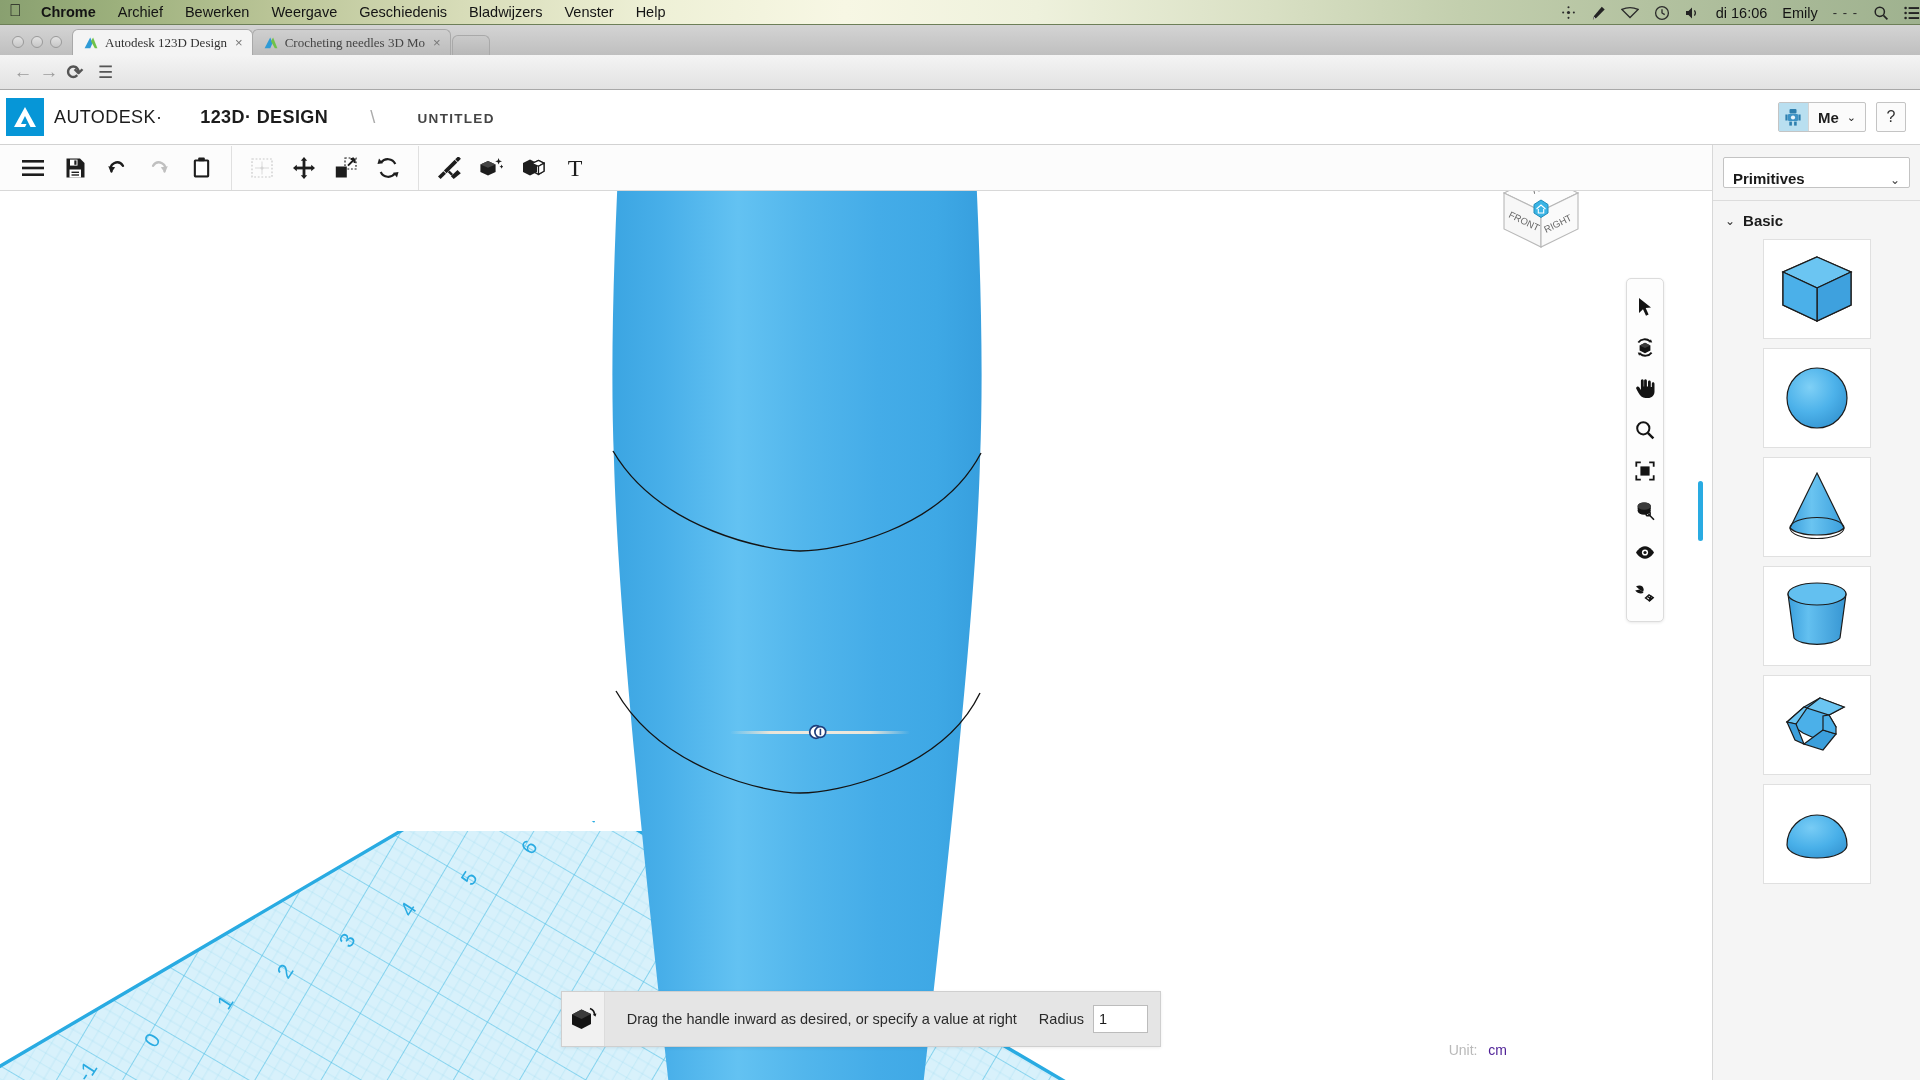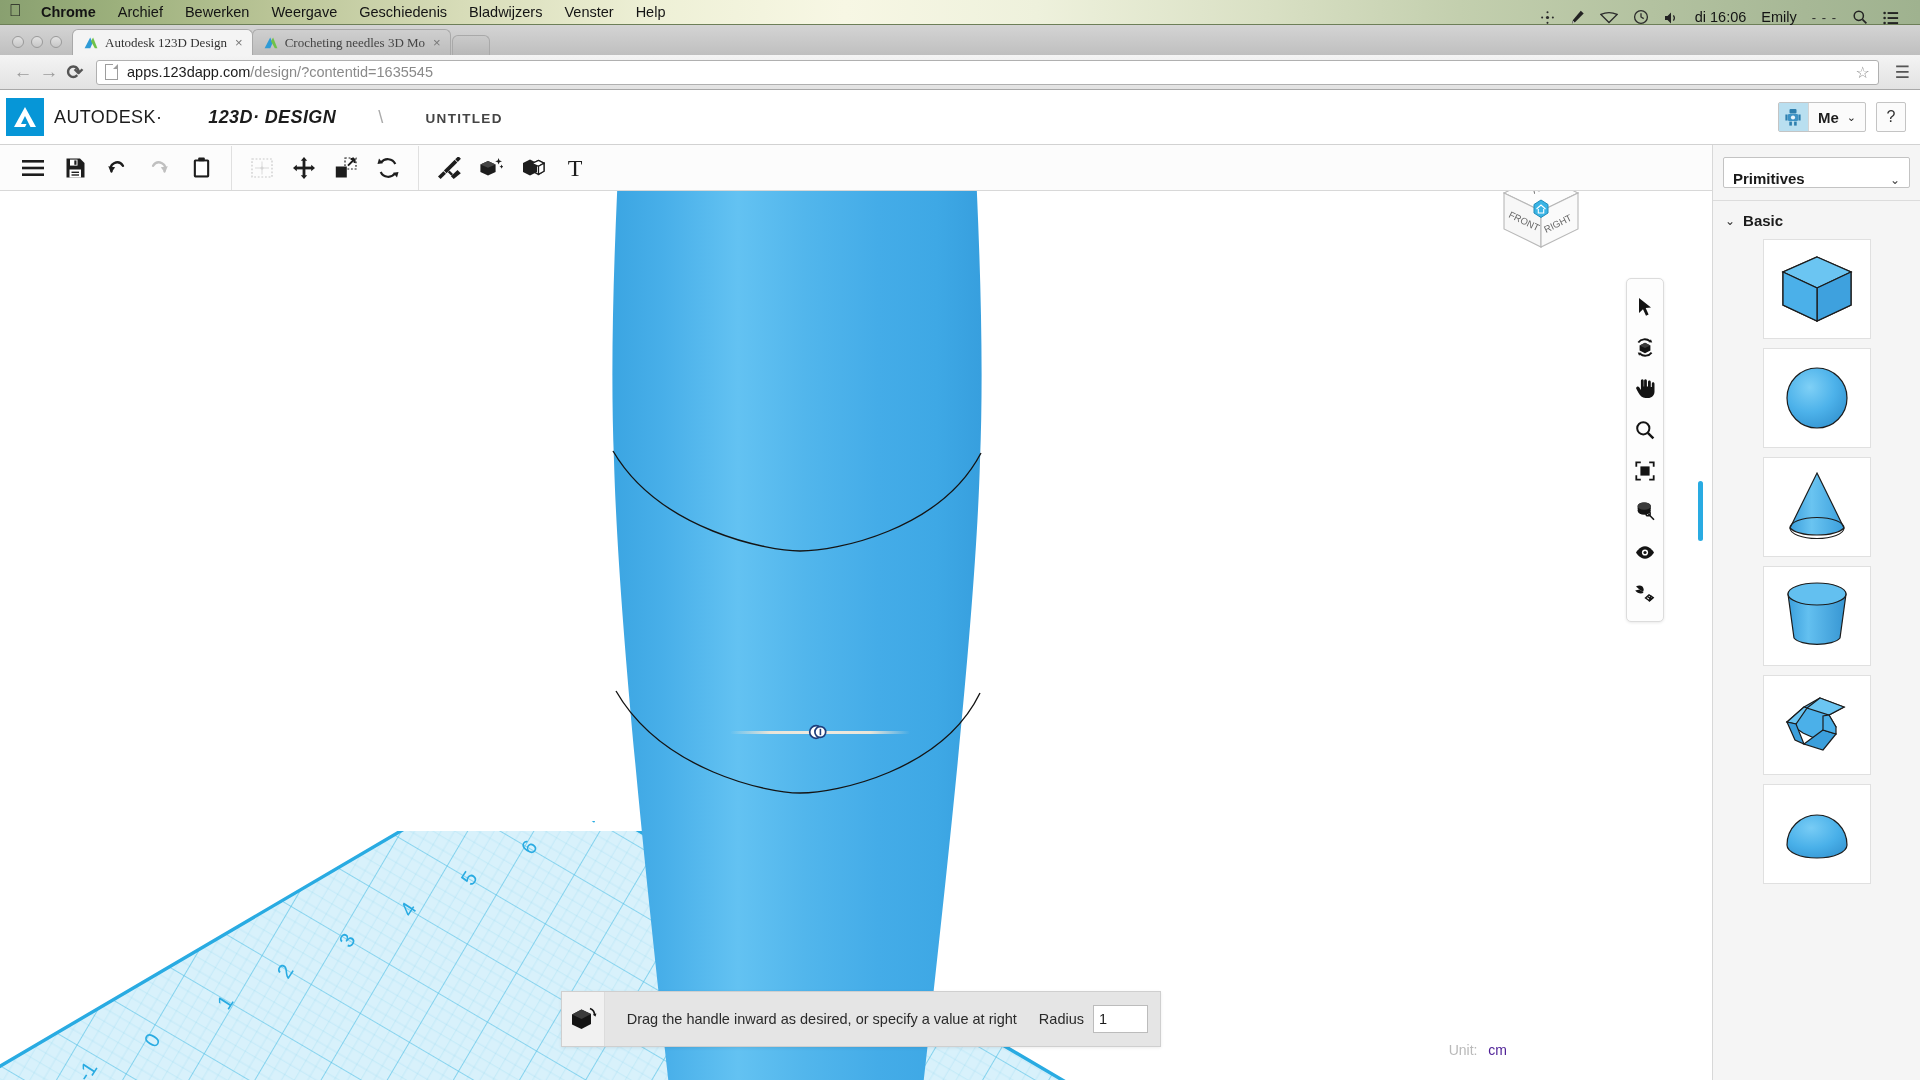--- a/index.html
+++ b/index.html
@@ -23,22 +23,22 @@
     font-size: 14.5px; color: #141414;
   }
   .macbar-left { display: flex; align-items: center; height: 25px; }
   .apple-logo {
     width: 30px; display: flex; align-items: center; justify-content: center;
     font-size: 17px; color: #1b1b1b; padding-bottom: 2px;
   }
   .macbar-item { padding: 0 11px; white-space: nowrap; line-height: 25px; }
   .macbar-item.bold { font-weight: bold; }
   .macbar-right {
-    position: absolute; right: 13px; top: 0; height: 25px;
-    display: flex; align-items: flex-end; padding-right: 8px;
+    position: absolute; right: 0; top: 0; height: 25px;
+    display: flex; align-items: center; 
   }
   .macbar-right > * { margin-left: 15px; display: flex; align-items: center; }
   .mb-time { font-size: 14.5px; }
   .mb-user { font-size: 14.5px; }
   .mb-dots { letter-spacing: 1px; font-size: 13px; color: #2b2b2b; }
 
   
   .chrome-tabstrip {
     position: absolute; left: 0; top: 25px; width: 1920px; height: 30px;
     background: linear-gradient(to bottom, #d4d4d4, #bfbfbf);
@@ -110,21 +110,21 @@
     background: #fff; border-bottom: 1px solid #d2d2d2;
     display: flex; align-items: center;
   }
   .adsk-logo {
     width: 38px; height: 38px; margin: 0 10px 0 6px;
     background: #0696d7; position: relative; flex: 0 0 38px;
   }
   .adsk-logo svg { position: absolute; left: 6px; top: 6px; }
   .brand { font-size: 18px; letter-spacing: .4px; color: #1c1c1c; display: flex; align-items: baseline; gap: 33px; }
   .brand .light { font-weight: normal; }
-  .brand .heavy { font-weight: bold; margin-left: 13px; font-style: italic; }
+  .brand .heavy { font-weight: bold; margin-left: 5px; }
   .brand .sep { color: #aaa; margin: 0 9px; font-weight: normal; }
   .brand .doc { font-size: 13.5px; font-weight: bold; letter-spacing: 1.3px; color: #444; }
   .hdr-right { margin-left: auto; display: flex; align-items: center; padding-right: 14px; gap: 10px; }
   .me-btn {
     height: 30px; display: flex; align-items: center;
     border: 1px solid #c4c4c4; border-radius: 2px; background: #fbfbfb;
     font-size: 15px; font-weight: bold; color: #1e1e1e;
   }
   .me-avatar {
     width: 30px; height: 28px; background: #b9dff0;
@@ -349,26 +349,20 @@
       <span class="tab-title">Crocheting needles 3D Mo</span>
       <span class="tab-close">×</span>
     </div>
     <div class="tab-new"></div>
   </div>
 
   <div class="chrome-toolbar">
     <div class="nav-btn">←</div>
     <div class="nav-btn">→</div>
     <div class="nav-btn reload">⟳</div>
-    <div class="omnibox">
-      <span class="omni-page-icon"></span>
-      <span class="url-host">apps.123dapp.com</span>
-      <span class="url-path">/design/?contentid=1635545</span>
-      <span class="omni-star">☆</span>
-    </div>
     <div class="chrome-menu">☰</div>
   </div>
 
   <div class="app-header">
     <div class="adsk-logo">
       <svg width="26" height="26" viewBox="0 0 26 26">
         <path d="M13 3 L24 23 L18.5 23 L13 12 L9 20 L14.5 20 L13 23 L2 23 Z" fill="#ffffff"></path>
       </svg>
     </div>
     <div class="brand">

